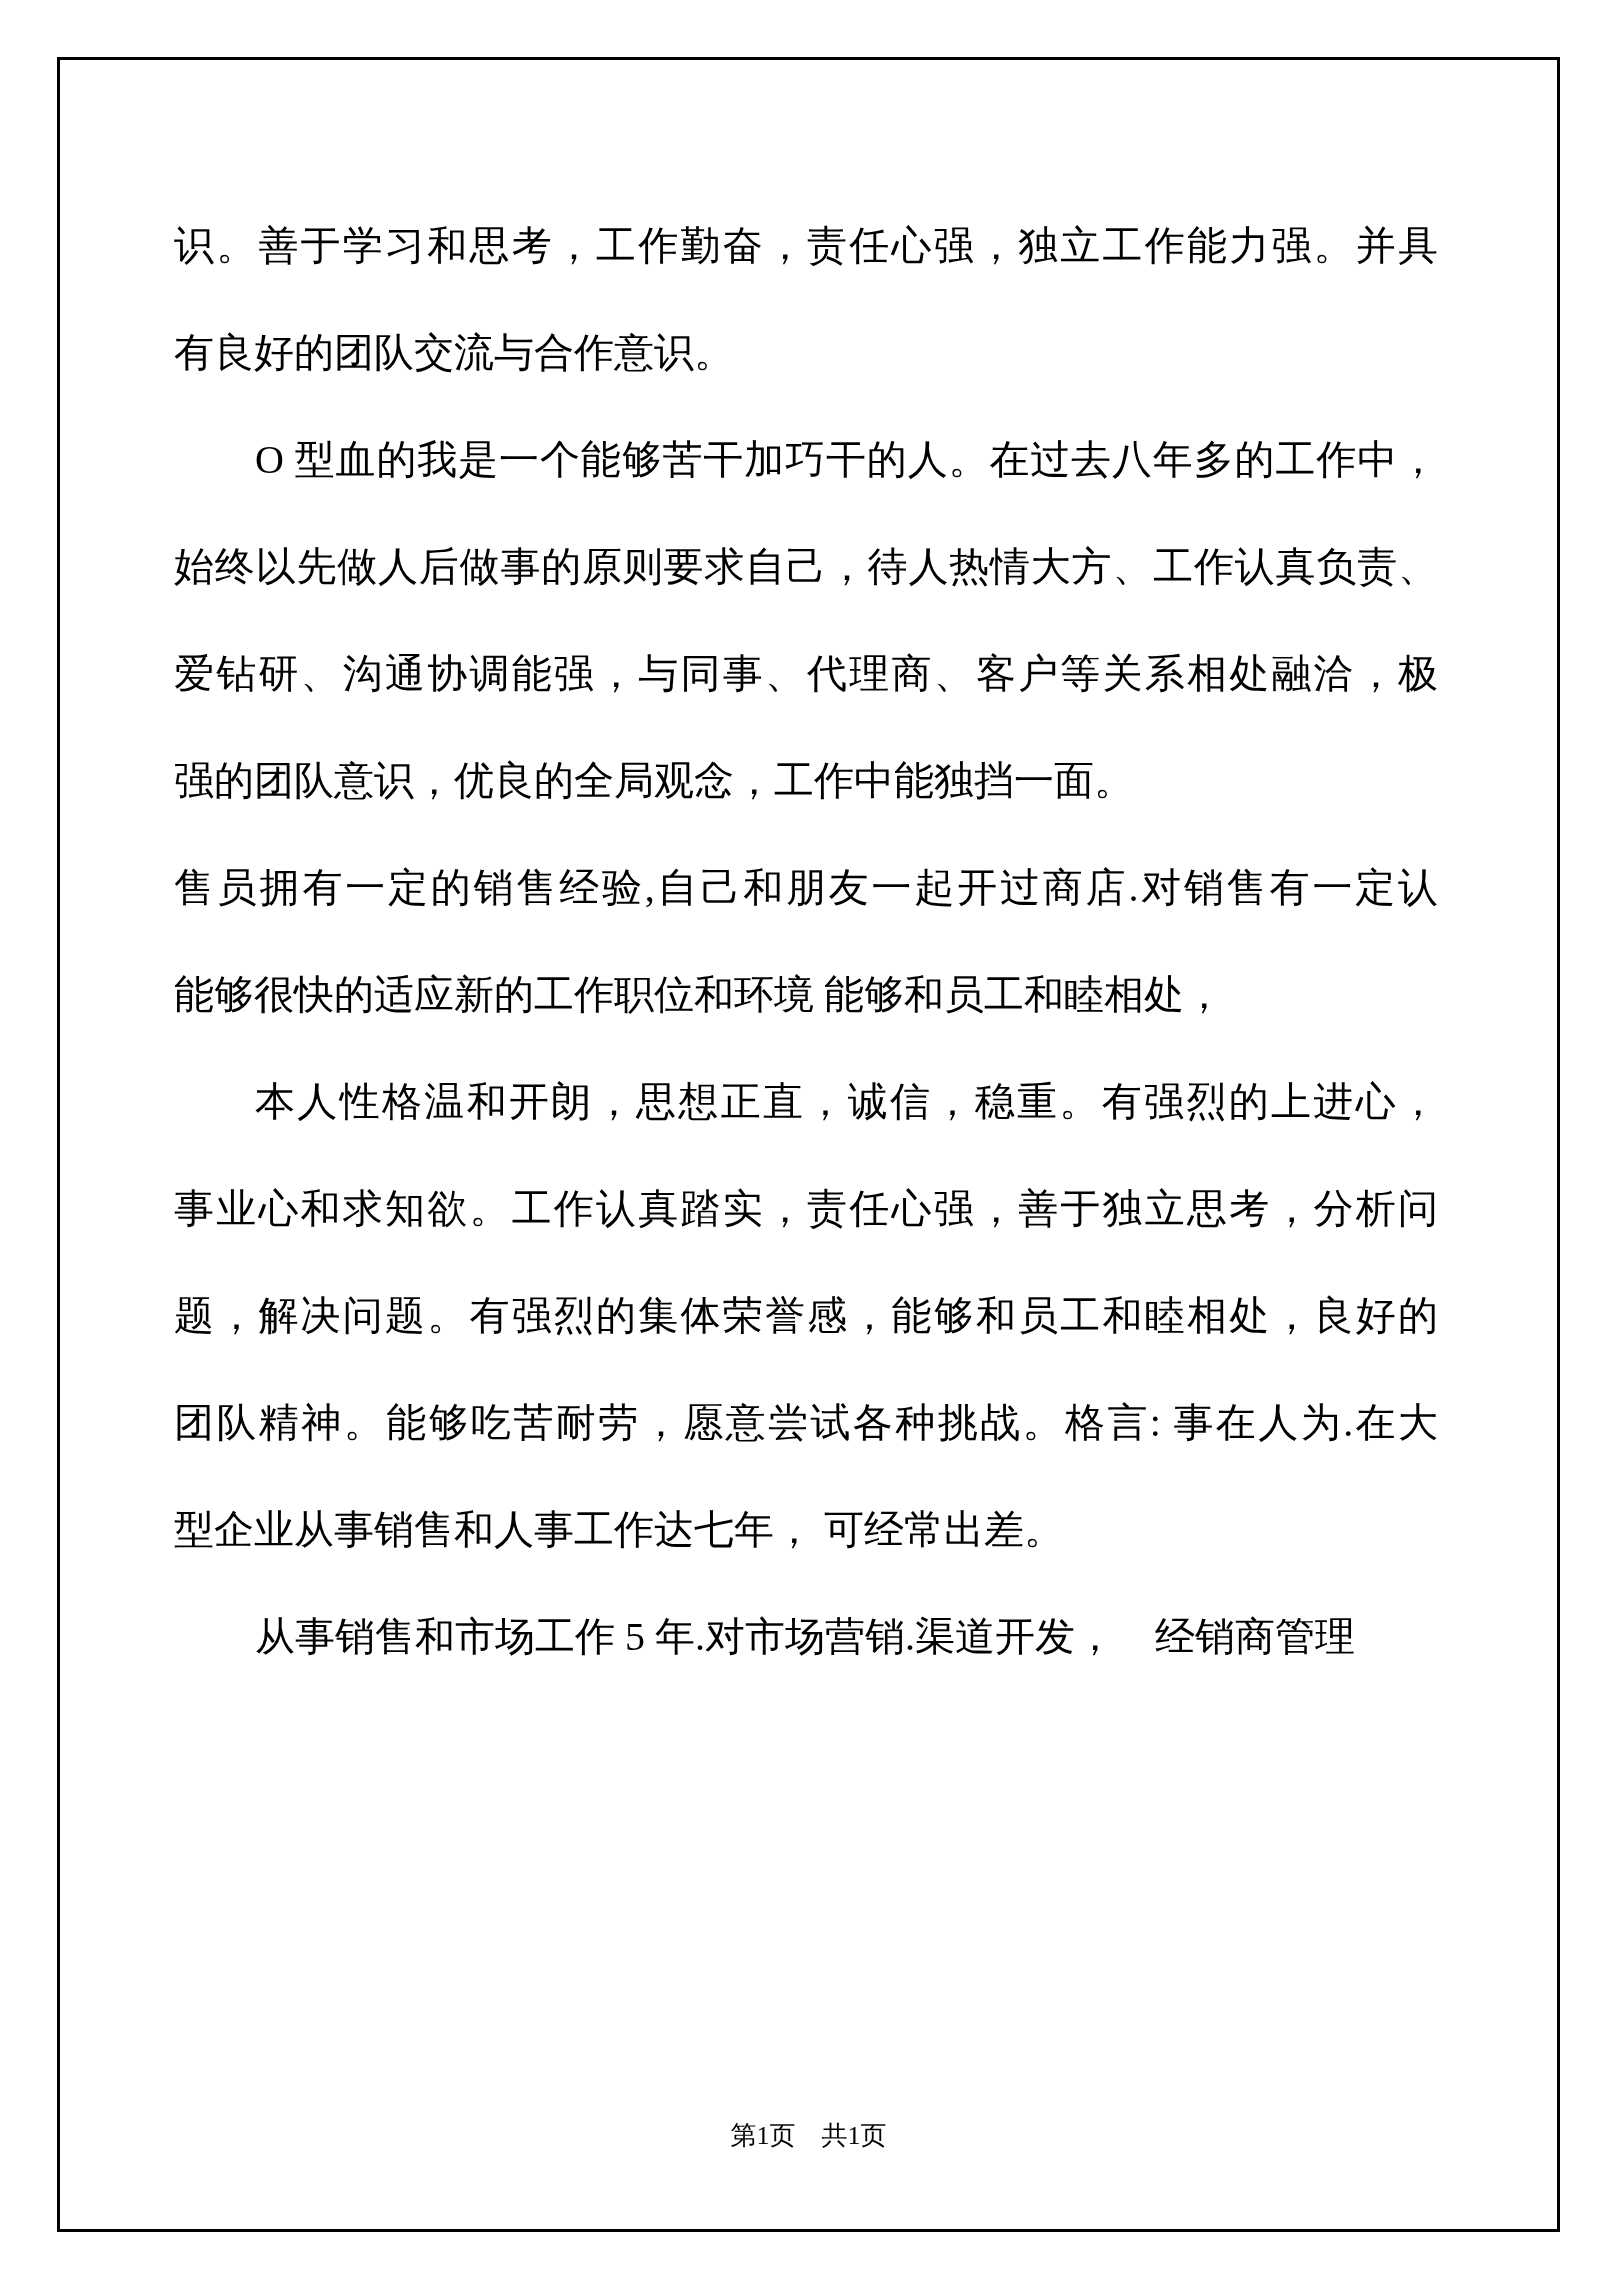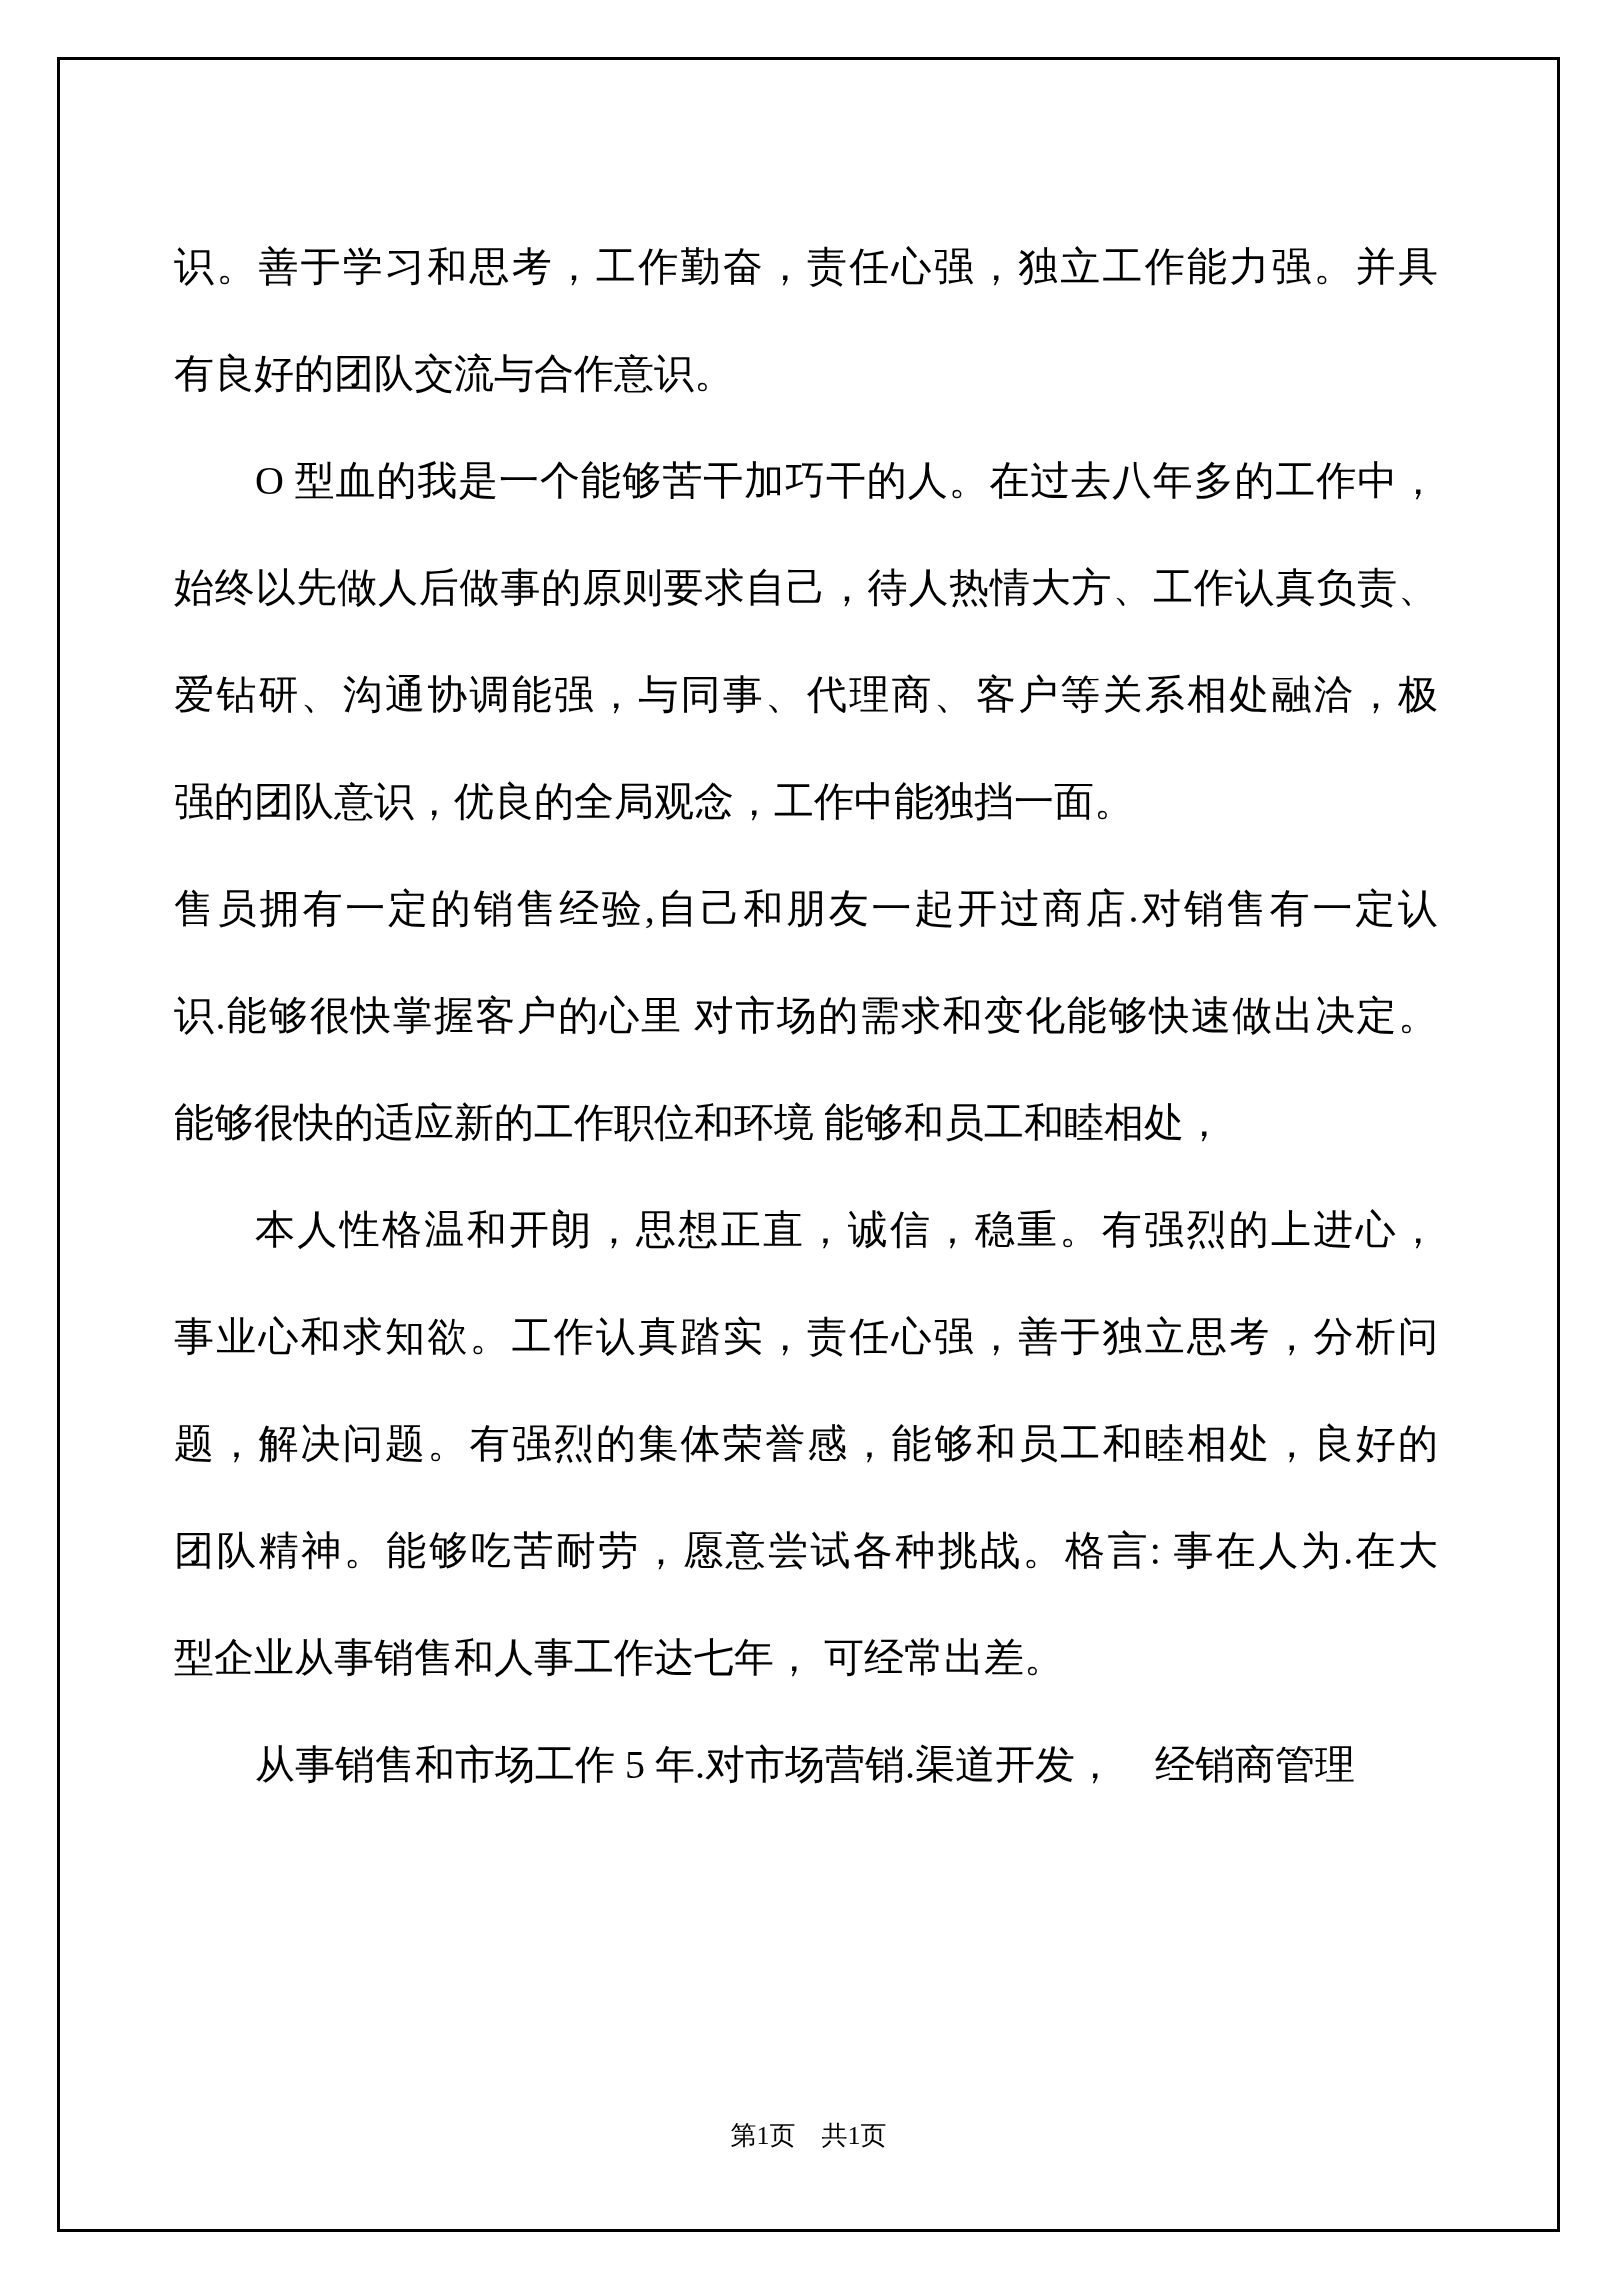--- a/index.html
+++ b/index.html
@@ -20,21 +20,21 @@
     position: absolute;
     left: 57px;
     top: 57px;
     width: 1497px;
     height: 2169px;
     border: 3.4px solid #000000;
   }
   .text-body {
     position: absolute;
     left: 114px;
-    top: 153px;
+    top: 132px;
     width: 1264px;
   }
   .line {
     font-size: 40px;
     line-height: 107px;
     height: 107px;
     white-space: nowrap;
     text-align: left;
     color: #000000;
   }
@@ -63,21 +63,20 @@
 <div class="page">
   <div class="frame">
     <div class="text-body">
         <div class="line fill">识。善于学习和思考，工作勤奋，责任心强，独立工作能力强。并具</div>
         <div class="line">有良好的团队交流与合作意识。</div>
         <div class="line indent fill">O 型血的我是一个能够苦干加巧干的人。在过去八年多的工作中，</div>
         <div class="line fill">始终以先做人后做事的原则要求自己，待人热情大方、工作认真负责、</div>
         <div class="line fill">爱钻研、沟通协调能强，与同事、代理商、客户等关系相处融洽，极</div>
         <div class="line">强的团队意识，优良的全局观念，工作中能独挡一面。</div>
         <div class="line fill">售员拥有一定的销售经验,自己和朋友一起开过商店.对销售有一定认</div>
-        <div class="line fill">识.能够很快掌握客户的心里 对市场的需求和变化能够快速做出决定。</div>
         <div class="line">能够很快的适应新的工作职位和环境 能够和员工和睦相处，</div>
         <div class="line indent fill">本人性格温和开朗，思想正直，诚信，稳重。有强烈的上进心，</div>
         <div class="line fill">事业心和求知欲。工作认真踏实，责任心强，善于独立思考，分析问</div>
         <div class="line fill">题，解决问题。有强烈的集体荣誉感，能够和员工和睦相处，良好的</div>
         <div class="line fill">团队精神。能够吃苦耐劳，愿意尝试各种挑战。格言: 事在人为.在大</div>
         <div class="line">型企业从事销售和人事工作达七年， 可经常出差。</div>
         <div class="line indent">从事销售和市场工作 5 年.对市场营销.渠道开发，　经销商管理</div>
       </div>
     <div class="footer">
       <span>第1页　共1页</span>

